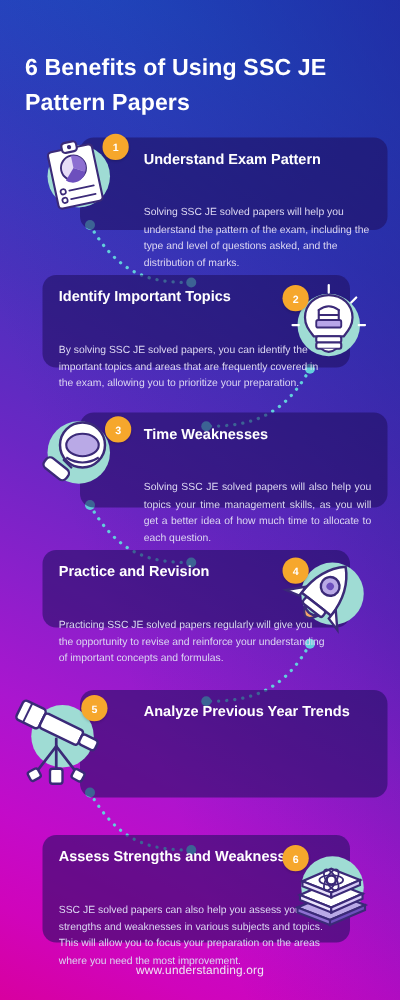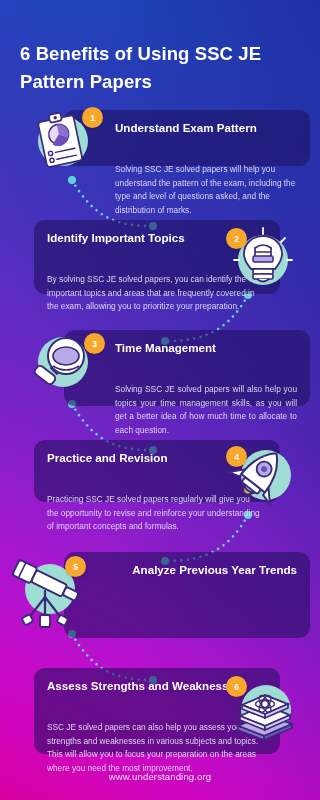--- a/index.html
+++ b/index.html
@@ -72,21 +72,21 @@
     color:#dcd7f2;
     font-size:8.3px;
     line-height:1.62;
     margin-top:28px;
   }
   .card.right .card-head, .card.right .card-body { padding-left:38px; }
   .card.left  .card-head, .card.left  .card-body { padding-right:4px; }
 
   
   .c3 .card-body { text-align:justify; }
-  .c5 .card-head { padding-left:30px;text-align:right; }
+  .c5 .card-head { padding-left:30px; }
   .c5 .card-body { padding-left:0; }
 
   
   .badge {
     position:absolute;
     width:21px; height:21px;
     border-radius:50%;
     background:#f6a72c;
     color:#ffffff;
     font-size:8.5px;
@@ -161,21 +161,21 @@
 
     <div class="conn" style="left:0;top:622px;width:320px;height:66px;">
       <svg width="320" height="66" viewBox="0 0 320 66">
         <path d="M72,12 C95,52 120,58 152,58" fill="none" stroke="#62cfdb" stroke-width="2.6" stroke-linecap="round" stroke-dasharray="0.1 6.4"></path>
         <circle cx="72" cy="12" r="4" fill="#62cfdb"></circle>
         <circle cx="153" cy="58" r="4" fill="#62cfdb"></circle>
       </svg>
     </div>
   </div>
 
-  <div class="card right c1" style="top:110px;height:56px;">
+  <div class="card right c1" style="top:110px;height:74px;">
     <div class="card-head">Understand Exam Pattern</div>
     <div class="card-body">Solving SSC JE solved papers will help you understand the pattern of the exam, including the type and level of questions asked, and the distribution of marks.</div>
   </div>
   <div class="badge" style="left:82px;top:107px;">1</div>
   <div class="icon-wrap" style="left:30px;top:108px;width:62px;height:62px;">
     <svg viewBox="0 0 62 62">
       <circle cx="33" cy="33" r="25" fill="#9fdcd4"></circle>
       <g transform="rotate(-12 31 32)">
         <rect x="12" y="10" width="36" height="46" rx="3" fill="#ffffff" stroke="#3b2a78" stroke-width="1.7"></rect>
         <rect x="24" y="5" width="12" height="8" rx="2.6" fill="#ffffff" stroke="#3b2a78" stroke-width="1.7"></rect>
@@ -211,21 +211,21 @@
       <path d="M27,22 q8,-6 16,0" stroke="#3b2a78" stroke-width="1.7" fill="none" stroke-linecap="round"></path>
       <line x1="27" y1="26" x2="43" y2="26" stroke="#3b2a78" stroke-width="1.5"></line>
       <rect x="25" y="30" width="20" height="6" rx="1.5" fill="#b8a6e8" stroke="#3b2a78" stroke-width="1.5"></rect>
       <rect x="25" y="43" width="20" height="5" rx="1.6" fill="#ffffff" stroke="#3b2a78" stroke-width="1.7"></rect>
       <rect x="25" y="48" width="20" height="5" rx="1.6" fill="#ffffff" stroke="#3b2a78" stroke-width="1.7"></rect>
       <path d="M29,53 q6,5 12,0" fill="#ffffff" stroke="#3b2a78" stroke-width="1.7"></path>
     </svg>
   </div>
 
   <div class="card right c3" style="top:330px;height:76px;">
-    <div class="card-head">Time Management</div>
+    <div class="card-head">Time Weaknesses</div>
     <div class="card-body">Solving SSC JE solved papers will also help you topics your time management skills, as you will get a better idea of how much time to allocate to each question.</div>
   </div>
   <div class="badge" style="left:84px;top:333px;">3</div>
   <div class="icon-wrap" style="left:26px;top:330px;width:68px;height:68px;">
     <svg viewBox="0 0 68 68">
       <circle cx="37" cy="32" r="25" fill="#9fdcd4"></circle>
       <circle cx="40" cy="26" r="18" fill="#ffffff" stroke="#3b2a78" stroke-width="2"></circle>
       <ellipse cx="40" cy="26" rx="13" ry="9" fill="#b9a9e6" stroke="#3b2a78" stroke-width="1.7"></ellipse>
       <path d="M27,36 q13,8 26,0" fill="none" stroke="#3b2a78" stroke-width="1.7"></path>
       <rect x="8" y="40" width="22" height="10" rx="4" transform="rotate(38 19 45)" fill="#ffffff" stroke="#3b2a78" stroke-width="1.9"></rect>

